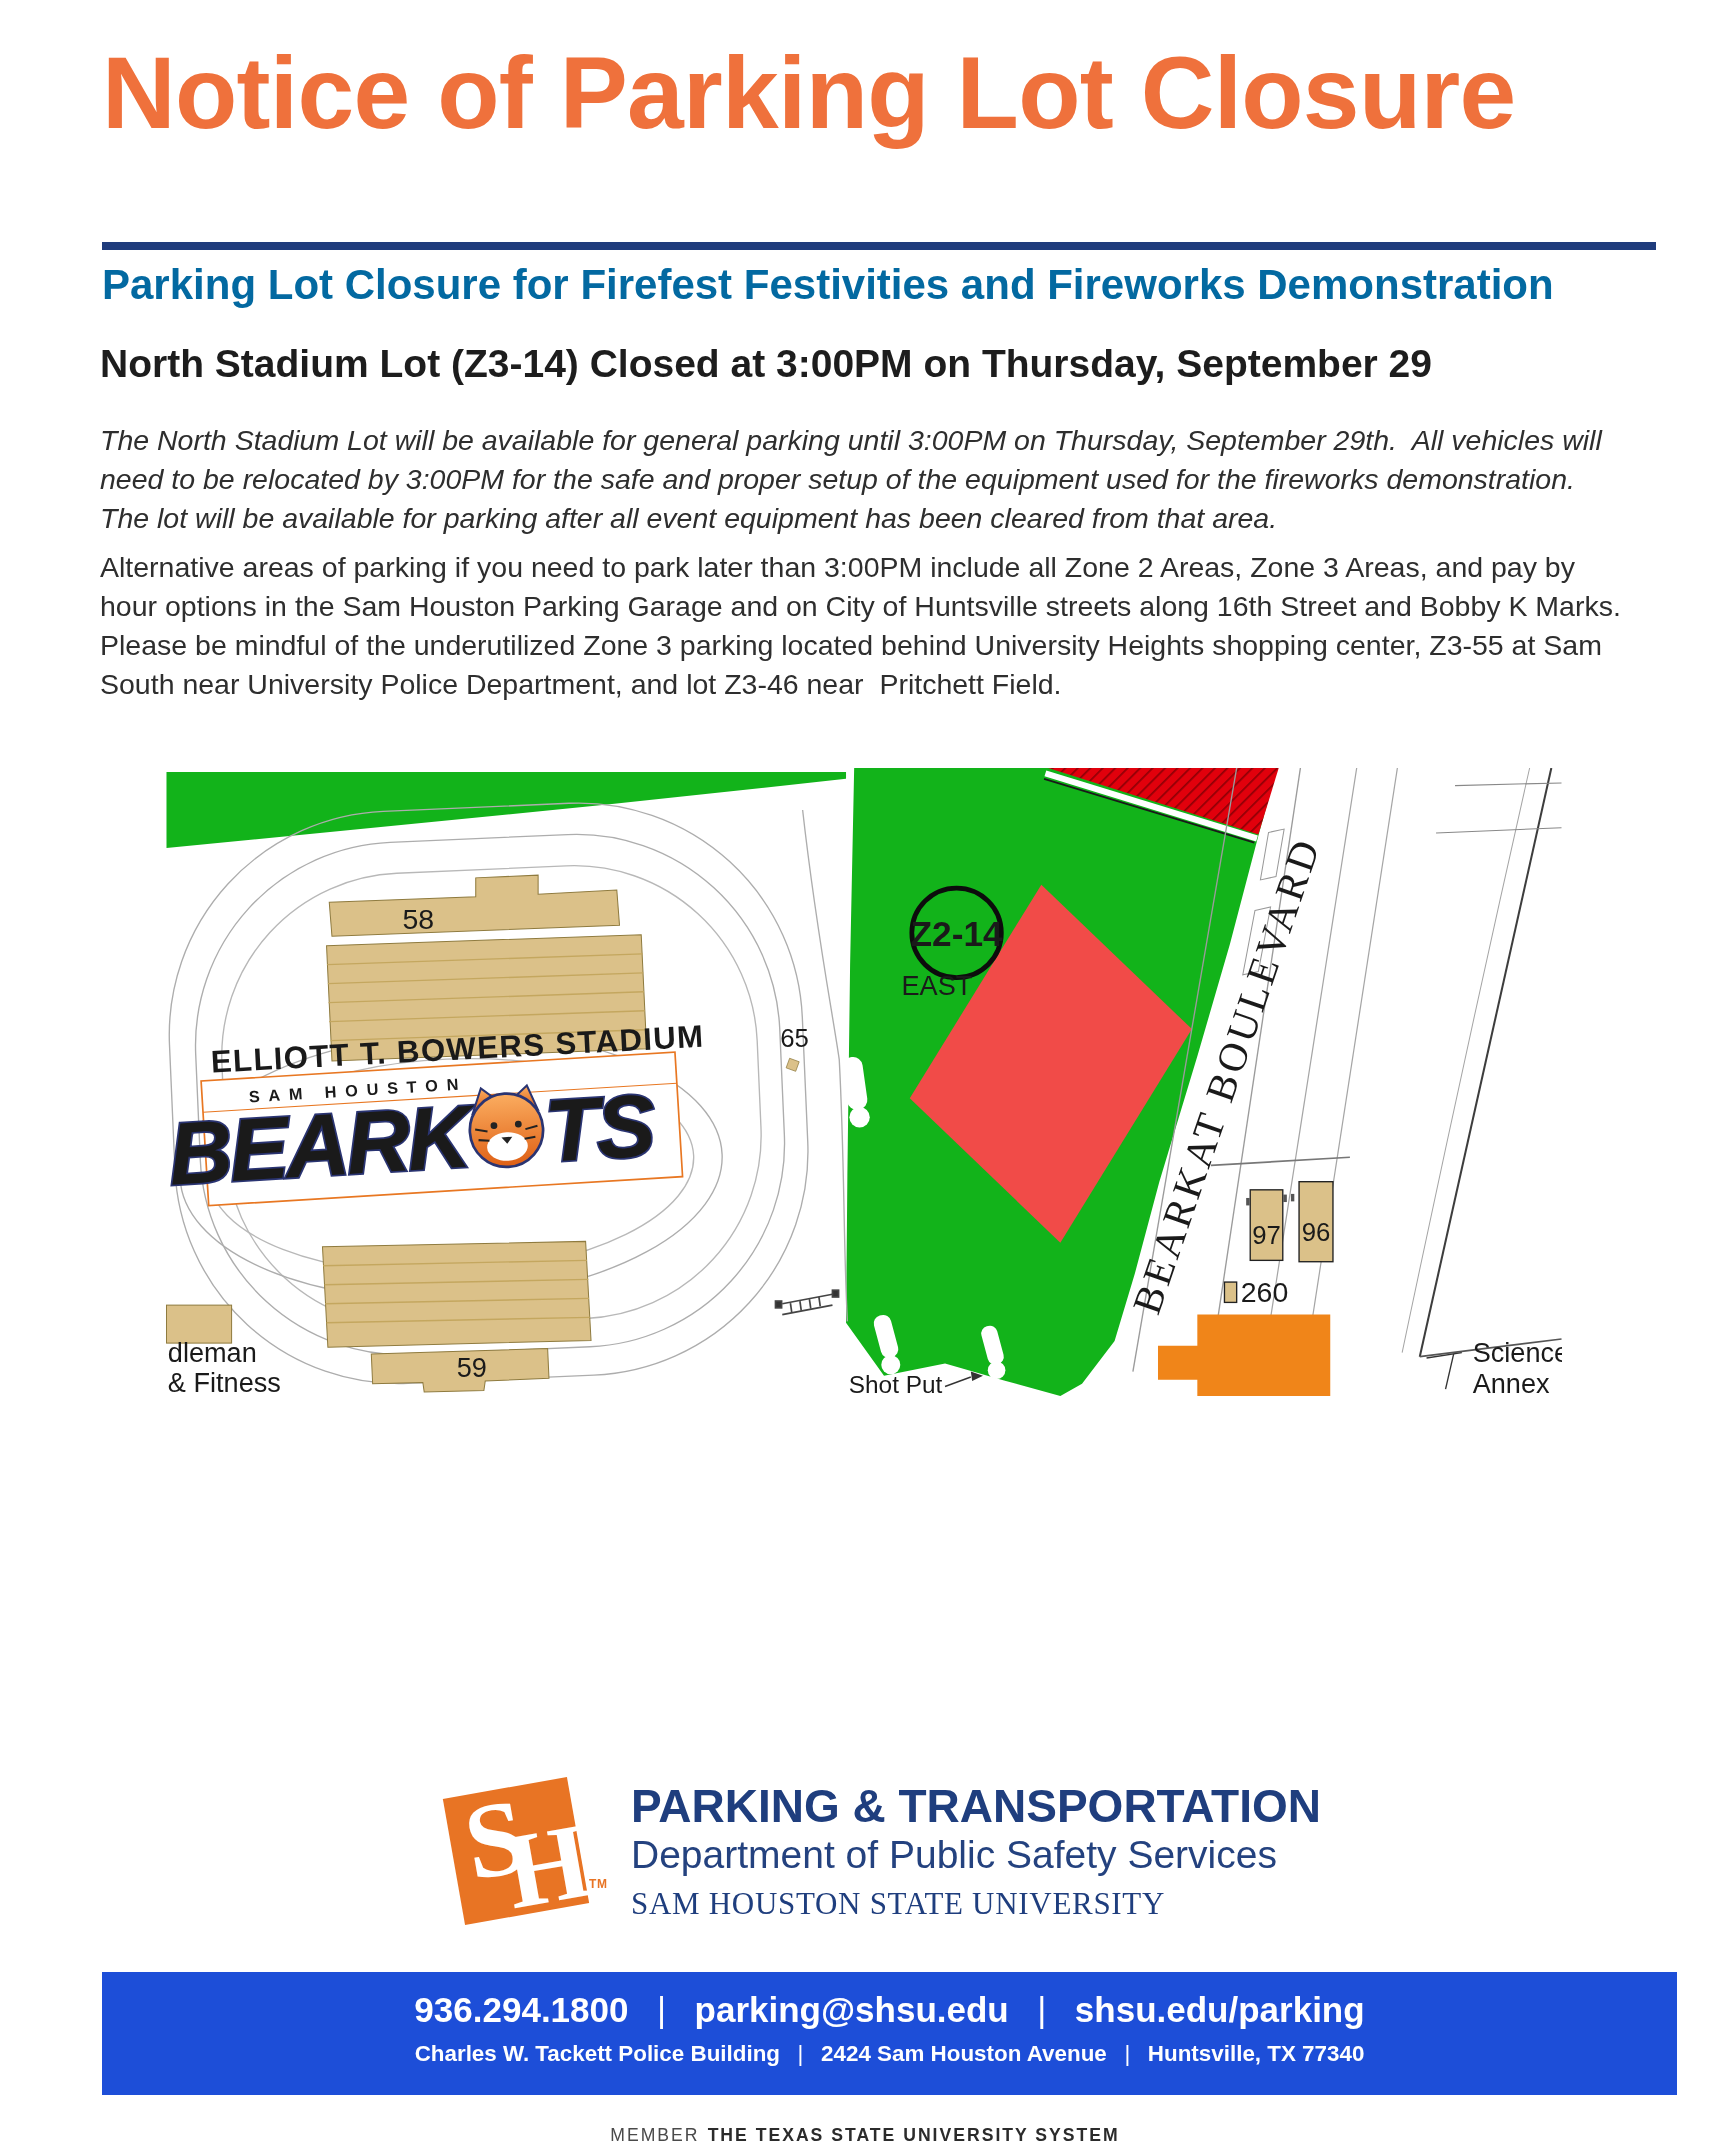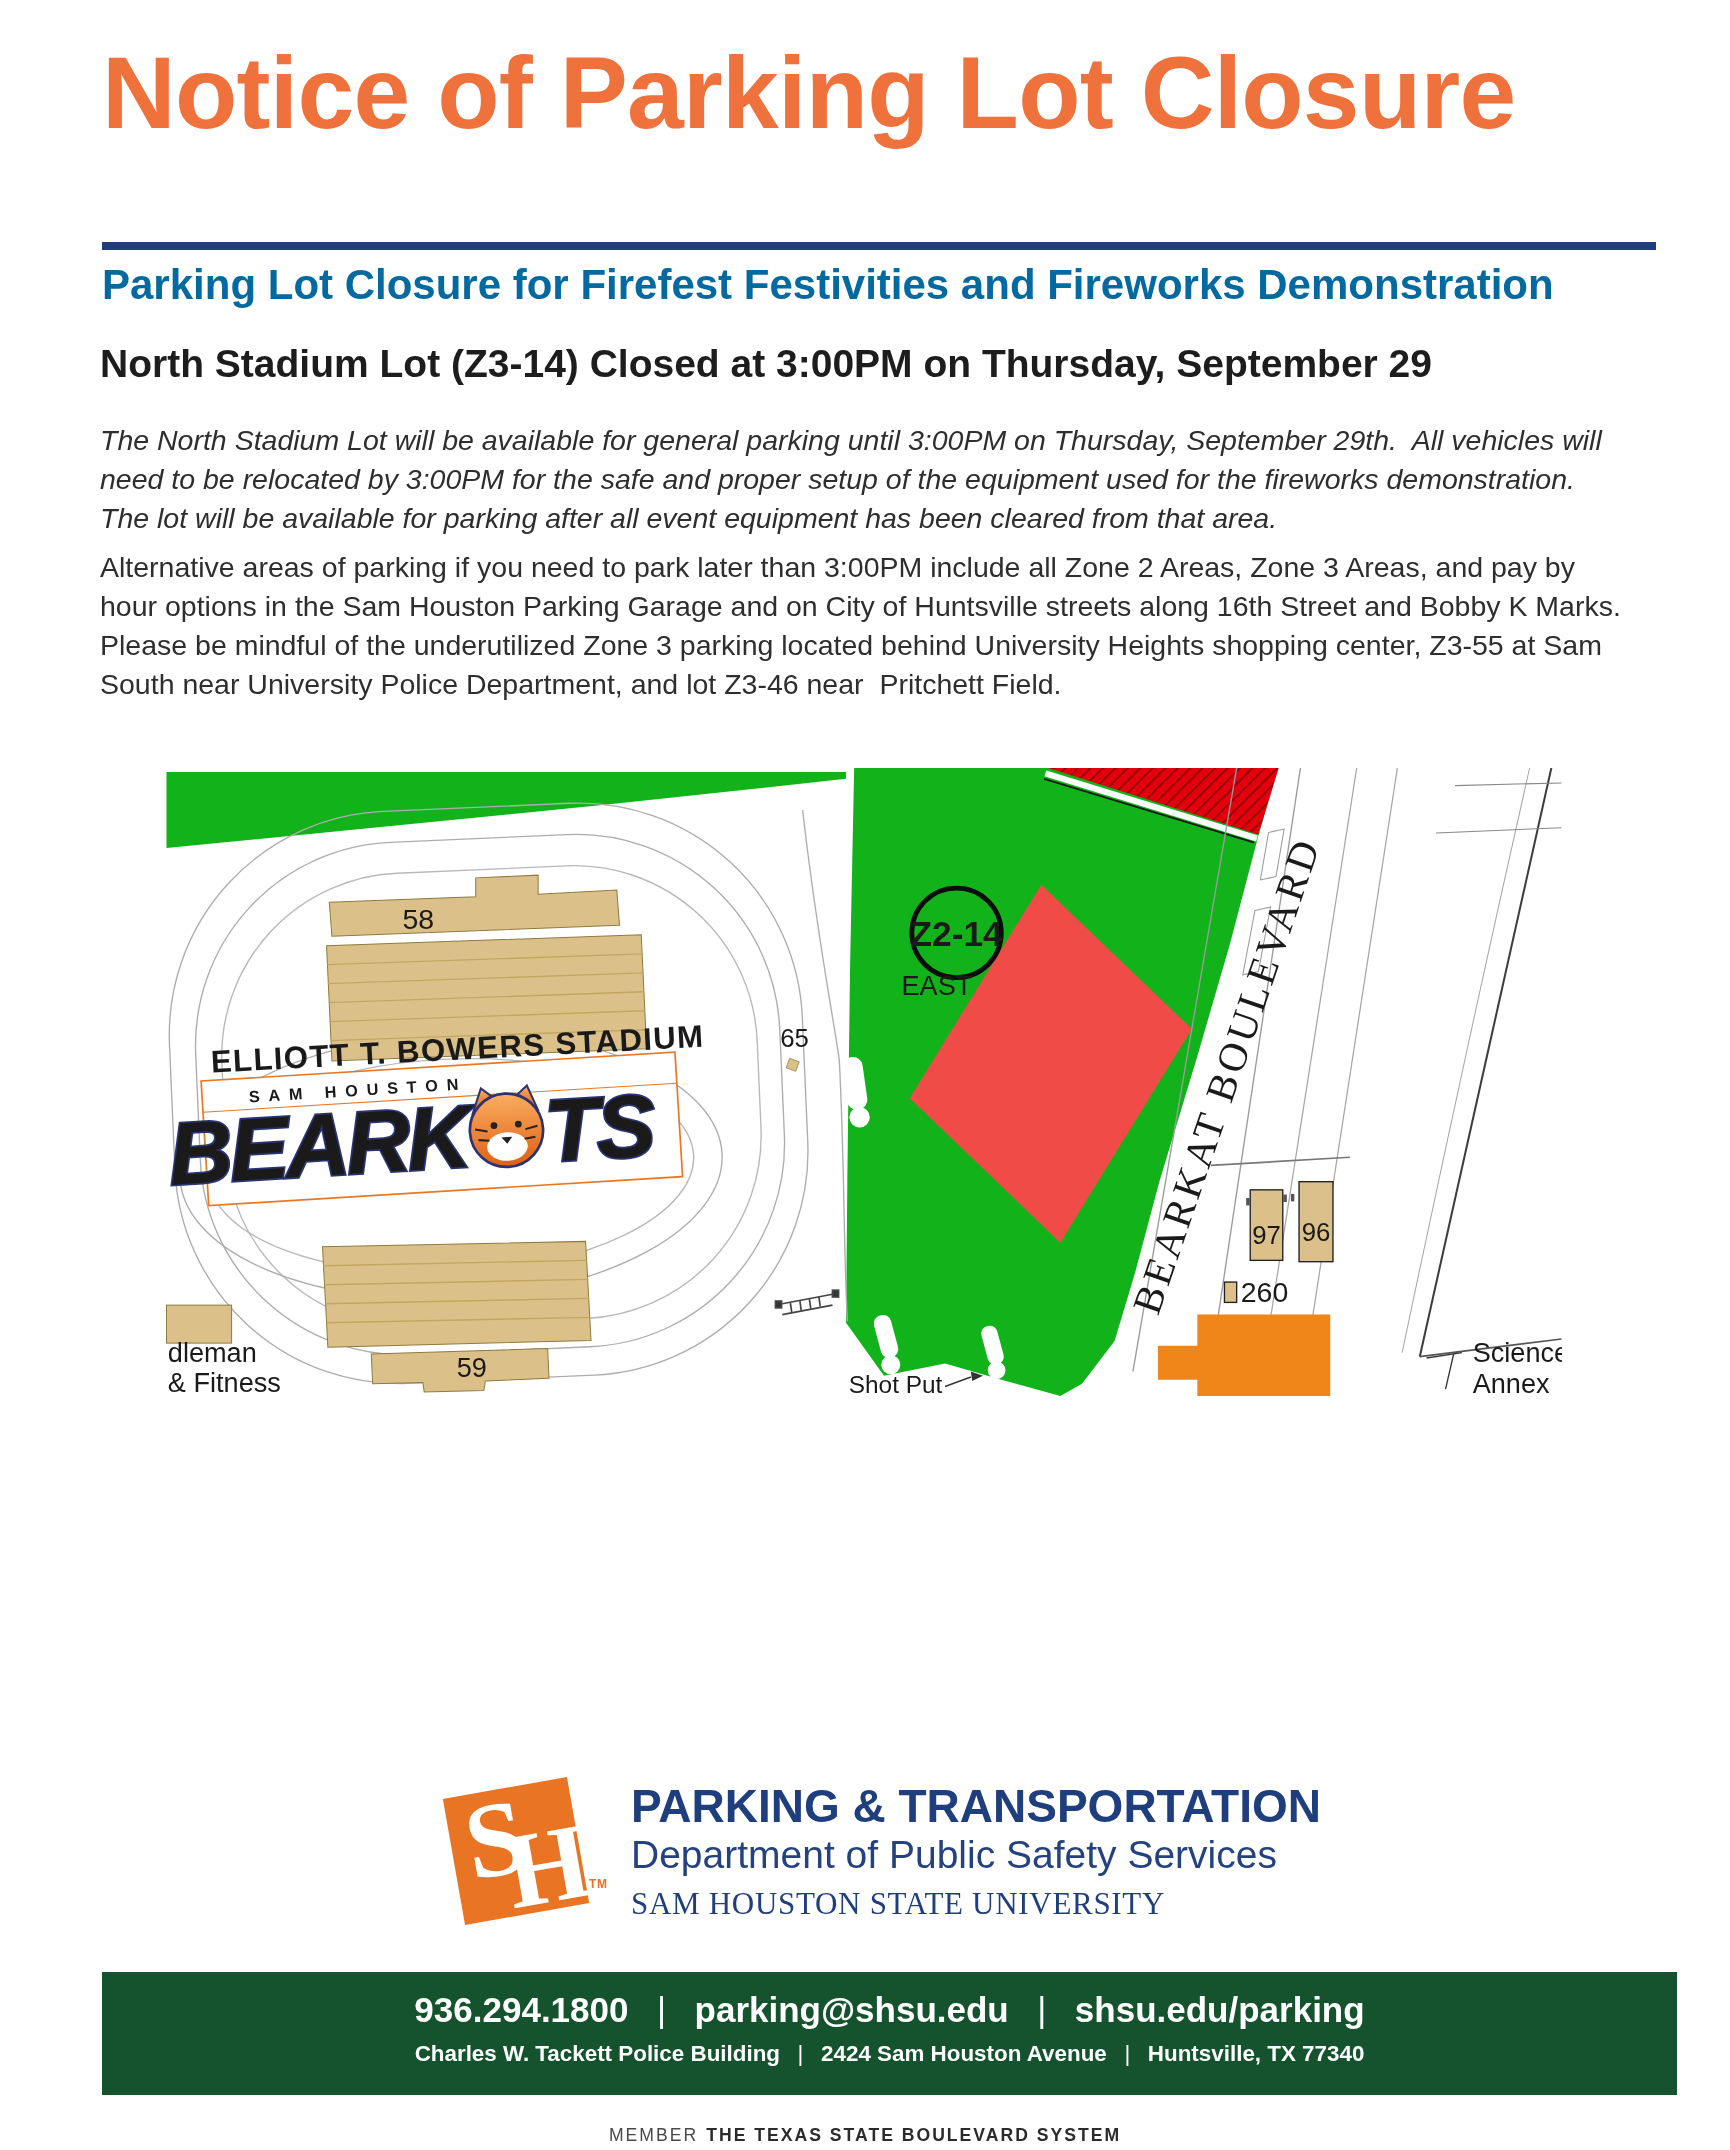--- a/index.html
+++ b/index.html
@@ -17,21 +17,21 @@
   .map-wrap{left:166px;top:768px;width:1396px;height:628px;overflow:hidden;}
   
   .sh-box{left:453px;top:1787px;width:126px;height:128px;background:#E87424;transform:rotate(-10deg);}
   .sh-s{position:absolute;left:15px;top:-12.2px;font-family:"Liberation Serif",serif;font-weight:bold;font-size:107px;color:#ffffff;}
   .sh-h{position:absolute;left:50px;top:23px;font-family:"Liberation Serif",serif;font-weight:bold;font-size:107px;color:#ffffff;}
   .sh-tm{left:589px;top:1877px;font-size:12px;font-weight:bold;color:#E87424;letter-spacing:0.7px;}
   .brand-1{left:631px;top:1779px;font-size:46px;font-weight:bold;color:#1F3E7E;white-space:nowrap;}
   .brand-2{left:631px;top:1833px;font-size:39px;color:#24427F;white-space:nowrap;}
   .brand-3{left:631px;top:1886px;font-family:"Liberation Serif",serif;font-size:31px;color:#1F3E7E;letter-spacing:0.7px;white-space:nowrap;}
   
-  .bar{left:102px;top:1972px;width:1575px;height:123px;background:#14532d;color:#ffffff;text-align:center;}
+  .bar{left:102px;top:1972px;width:1575px;height:123px;background:#1d4ed8;color:#ffffff;text-align:center;}
   .bar-line1{position:absolute;left:0;top:17.6px;width:100%;font-size:35px;font-weight:bold;}
   .bar-line2{position:absolute;left:0;top:69px;width:100%;font-size:22.4px;font-weight:bold;}
   .sep1{display:inline-block;margin:0 28.5px;font-weight:normal;}
   .sep2{display:inline-block;margin:0 17.6px;font-weight:normal;}
   .member{left:0;top:2125px;width:1730px;text-align:center;font-size:17.6px;letter-spacing:2px;color:#2b2b2b;}
   .member .pre{font-weight:normal;color:#4a4a4a;}
   .member .name{font-weight:bold;margin-left:8.1px;}
   
   text{font-family:"Liberation Sans",sans-serif;fill:#1a1a1a;}
   .serif{font-family:"Liberation Serif",serif;}
@@ -216,15 +216,15 @@
 <div class="abs bar">
   <div class="bar-line1">
     <span>936.294.1800</span><span class="sep1">|</span><span>parking@shsu.edu</span><span class="sep1">|</span><span>shsu.edu/parking</span>
   </div>
   <div class="bar-line2">
     <span>Charles W. Tackett Police Building</span><span class="sep2">|</span><span>2424 Sam Houston Avenue</span><span class="sep2">|</span><span>Huntsville, TX 77340</span>
   </div>
 </div>
 
 <div class="abs member">
-  <span class="pre">MEMBER</span><span class="name">THE TEXAS STATE BOULEVARD SYSTEM</span>
+  <span class="pre">MEMBER</span><span class="name">THE TEXAS STATE UNIVERSITY SYSTEM</span>
 </div>
 
 
 </body></html>

